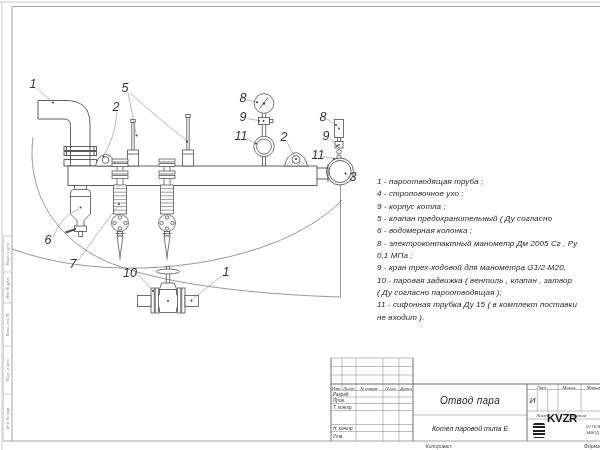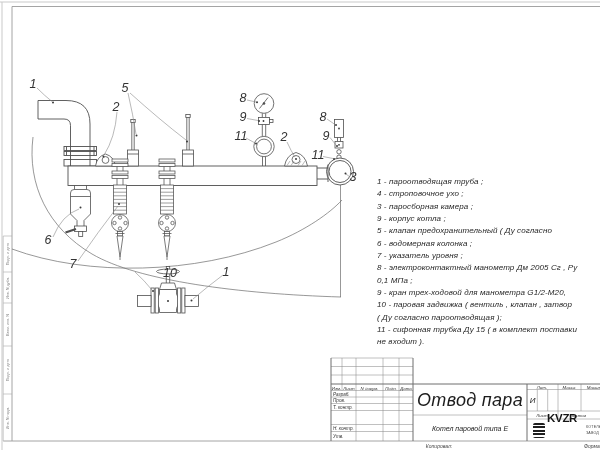--- a/index.html
+++ b/index.html
@@ -8,21 +8,21 @@
     font-family:"Liberation Sans",sans-serif;
   }
   svg{position:absolute;left:0;top:0;}
   .t{position:absolute;white-space:nowrap;color:#2a2a2a;}
   .ctr{transform:translate(-50%,-50%);}
   .pl-wrap{position:absolute;left:377px;top:176px;}
   .pl-line{font-style:italic;font-size:8px;line-height:12.35px;letter-spacing:.1px;color:#262626;white-space:nowrap;}
   .callout{position:absolute;font-style:italic;font-size:12.5px;color:#333;transform:translate(-50%,-50%);}
   .tb-lab{font-size:4.4px;font-style:italic;color:#333;}
   .sig{font-size:4.6px;font-style:italic;color:#333;}
-  .title-main{font-size:18px;font-style:italic;color:#1c1c1c;letter-spacing:.3px;}
+  .title-main{font-size:10px;font-style:italic;color:#1c1c1c;letter-spacing:.3px;}
   .subtitle{font-size:7px;font-style:italic;color:#222;}
   .lit-val{font-size:8px;font-style:italic;color:#222;}
   .logo-kvzr{font-size:11.5px;font-weight:bold;letter-spacing:-.3px;color:#141414;}
   .logo-cap{font-size:3.6px;color:#444;letter-spacing:.2px;}
   .footer{font-size:5px;font-style:italic;color:#444;}
   .stamp-label{position:absolute;font-size:3.8px;color:#8a8a8a;white-space:nowrap;
                transform:translate(-50%,-50%) rotate(-90deg);}
   .logo-icon{position:absolute;left:533px;top:423px;width:12px;height:15px;border-radius:2px;
     background:repeating-linear-gradient(180deg,#1f1f1f 0 2px,#ffffff 2px 3.4px);}
 </style>
@@ -292,25 +292,23 @@
     <line x1="331" y1="384" x2="600" y2="384"></line>
     <line x1="331" y1="358" x2="331" y2="441"></line>
     <line x1="413" y1="358" x2="413" y2="441"></line>
     <line x1="527" y1="384" x2="527" y2="441"></line>
   </g>
 </svg>
 
 <div class="pl-wrap" id="parts-list">
     <div class="pl-line">1 -  пароотводящая труба ;</div>
     <div class="pl-line">4 -  строповочное ухо ;</div>
-    <div class="pl-line">3 -  паросборная камера ;</div>
     <div class="pl-line">9 -  корпус котла ;</div>
     <div class="pl-line">5 -  клапан предохранительный  ( Ду согласно</div>
     <div class="pl-line">6 -  водомерная колонка ;</div>
-    <div class="pl-line">7 - указатель уровня ;</div>
     <div class="pl-line">8 - электроконтактный манометр  Дм 2005 Сг ,  Ру</div>
     <div class="pl-line">0,1 МПа ;</div>
     <div class="pl-line">9 -  кран трех-ходовой для манометра  G1/2-М20,</div>
     <div class="pl-line">10 -  паровая задвижка  ( вентиль ,  клапан ,  затвор</div>
     <div class="pl-line">( Ду согласно пароотводящая );</div>
     <div class="pl-line">11 -  сифонная трубка  Ду 15  ( в комплект поставки</div>
     <div class="pl-line">не входит ).</div>
   </div>
 
 <div id="callout-layer" style="position:absolute;left:0;top:0;width:600px;height:450px;">
@@ -320,21 +318,21 @@
     <div class="callout" style="left: 243px; top: 98px;">8</div>
     <div class="callout" style="left: 243px; top: 117px;">9</div>
     <div class="callout" style="left: 241px; top: 136px;">11</div>
     <div class="callout" style="left: 284px; top: 137px;">2</div>
     <div class="callout" style="left: 323px; top: 117px;">8</div>
     <div class="callout" style="left: 326px; top: 136px;">9</div>
     <div class="callout" style="left: 318px; top: 155px;">11</div>
     <div class="callout" style="left: 353px; top: 177px;">3</div>
     <div class="callout" style="left: 48px; top: 240px;">6</div>
     <div class="callout" style="left: 73px; top: 264px;">7</div>
-    <div class="callout" style="left: 130px; top: 273px; margin-left: 40px;">10</div>
+    <div class="callout" style="left: 130px; top: 273px;">10</div>
     <div class="callout" style="left: 226px; top: 272px;">1</div>
   </div>
 
 <div id="stamp-layer">
     <div class="stamp-label" style="left: 7.8px; top: 254px;">Подп. и дата</div>
     <div class="stamp-label" style="left: 7.8px; top: 287.5px;">Инв. N дубл.</div>
     <div class="stamp-label" style="left: 7.8px; top: 324.5px;">Взам. инв. N</div>
     <div class="stamp-label" style="left: 7.8px; top: 370px;">Подп. и дата</div>
     <div class="stamp-label" style="left: 7.8px; top: 417.5px;">Инв. N подл.</div>
   </div>

